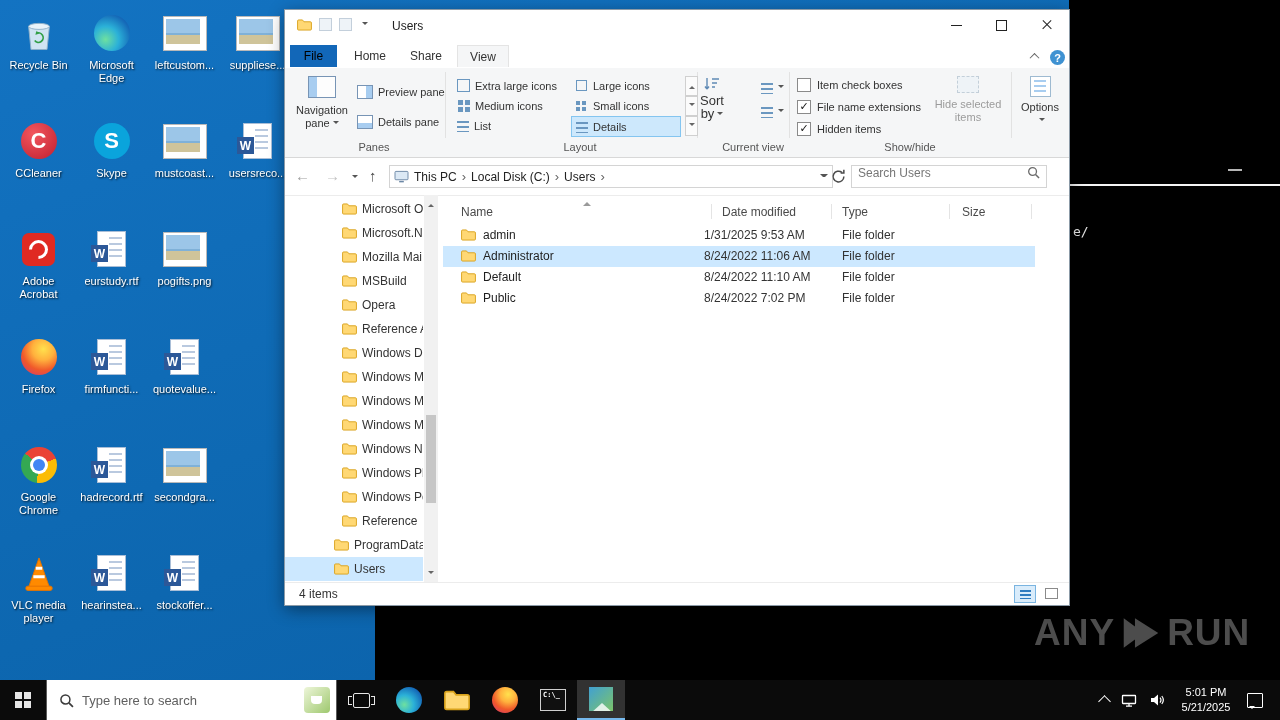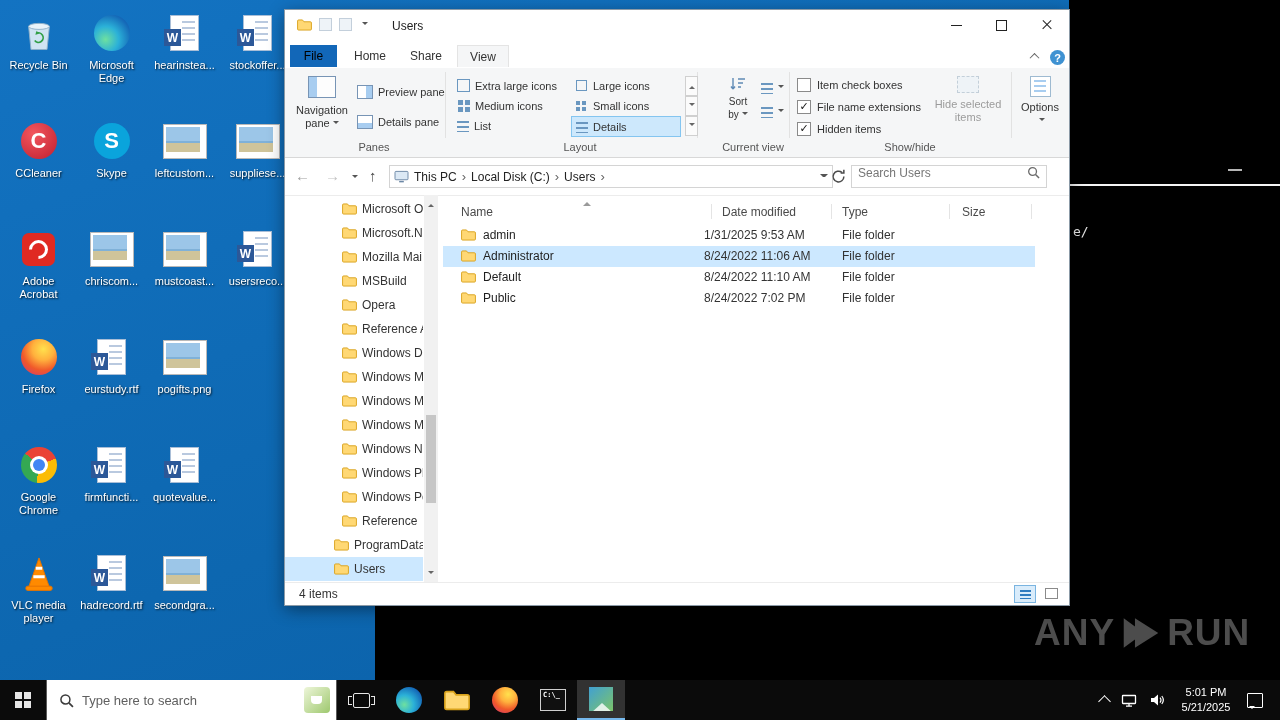--- a/index.html
+++ b/index.html
@@ -87,21 +87,21 @@
   .lo-ic { width:13px; height:13px; position:relative; flex:0 0 auto; }
   .lo-xl { border:1.5px solid #6a97c0; width:11px; height:11px; }
   .lo-lg { border:1.5px solid #6a97c0; width:9px; height:9px; margin:1px; }
   .lo-md::before { content:""; position:absolute; left:1px; top:1px; width:5px; height:5px; background:#6a97c0; box-shadow:7px 0 #6a97c0,0 7px #6a97c0,7px 7px #6a97c0; }
   .lo-sm::before { content:""; position:absolute; left:1px; top:2px; width:4px; height:4px; background:#6a97c0; box-shadow:6px 0 #6a97c0,0 6px #6a97c0,6px 6px #6a97c0; }
   .lo-lines { background:repeating-linear-gradient(to bottom,#6a97c0 0 2px,transparent 2px 5px); width:12px; height:11px; margin-top:1px; }
   .lo-sel { background:#cde8fc; border:1px solid #84c5f0; }
   .gal-btn { position:absolute; left:400px; width:11px; height:18px; border:1px solid #d0d0d0; background:#fbfbfb; display:flex; align-items:center; justify-content:center; }
   .tri-up { width:0; height:0; border:3px solid transparent; border-bottom-color:#666; }
   .tri-dn { width:0; height:0; border:3px solid transparent; border-top-color:#666; }
-  .sort-btn { position:absolute; left:426px; top:8px; width:54px; text-align:center; font-size:10px; color:#333; line-height:13px; }
+  .sort-btn { position:absolute; left:400px; top:8px; width:54px; text-align:center; font-size:13px; color:#333; line-height:13px; }
   .mini-dd { position:absolute; left:476px; width:24px; height:16px; display:flex; align-items:center; gap:2px; }
   .chk-row { position:absolute; left:512px; height:16px; display:flex; gap:6px; align-items:center; font-size:11px; color:#333; }
   .chk { width:12px; height:12px; background:#fff; border:1px solid #8a8a8a; display:flex; align-items:center; justify-content:center; font-size:11px; color:#111; }
   .chk.checked::before { content:"✓"; margin-top:-1px; }
   .hide-btn { position:absolute; left:646px; top:8px; width:74px; text-align:center; color:#9b9b9b; font-size:11px; line-height:13px; }
   .hide-ic { width:20px; height:15px; margin:0 auto 5px; border:1px dashed #c3cfd9; background:#eef3f7; }
   .opt-btn { position:absolute; left:728px; top:8px; width:54px; text-align:center; font-size:11px; color:#333; line-height:13px; }
   .opt-ic { width:19px; height:19px; margin:0 auto 4px; border:1px solid #9ebad1; background:#fff;
             background-image:repeating-linear-gradient(to bottom,#a8cdf0 0 2px,transparent 2px 5px); background-size:12px 14px; background-position:3px 3px; background-repeat:no-repeat; }
 
@@ -292,28 +292,20 @@
     <div class="dlbl">Microsoft Edge</div>
   </div>
   <div class="dicon">
     <div class="dimg">
         <div class="circ ic-skype"></div>
       </div>
     <div class="dlbl">Skype</div>
   </div>
   <div class="dicon">
     <div class="dimg">
-        <div class="ic-photo">
-          <div class="ph"></div>
-        </div>
-      </div>
-    <div class="dlbl">chriscom...</div>
-  </div>
-  <div class="dicon">
-    <div class="dimg">
         <div class="ic-doc">
           <div class="wbadge"></div>
         </div>
       </div>
     <div class="dlbl">eurstudy.rtf</div>
   </div>
   <div class="dicon">
     <div class="dimg">
         <div class="ic-doc">
           <div class="wbadge"></div>

